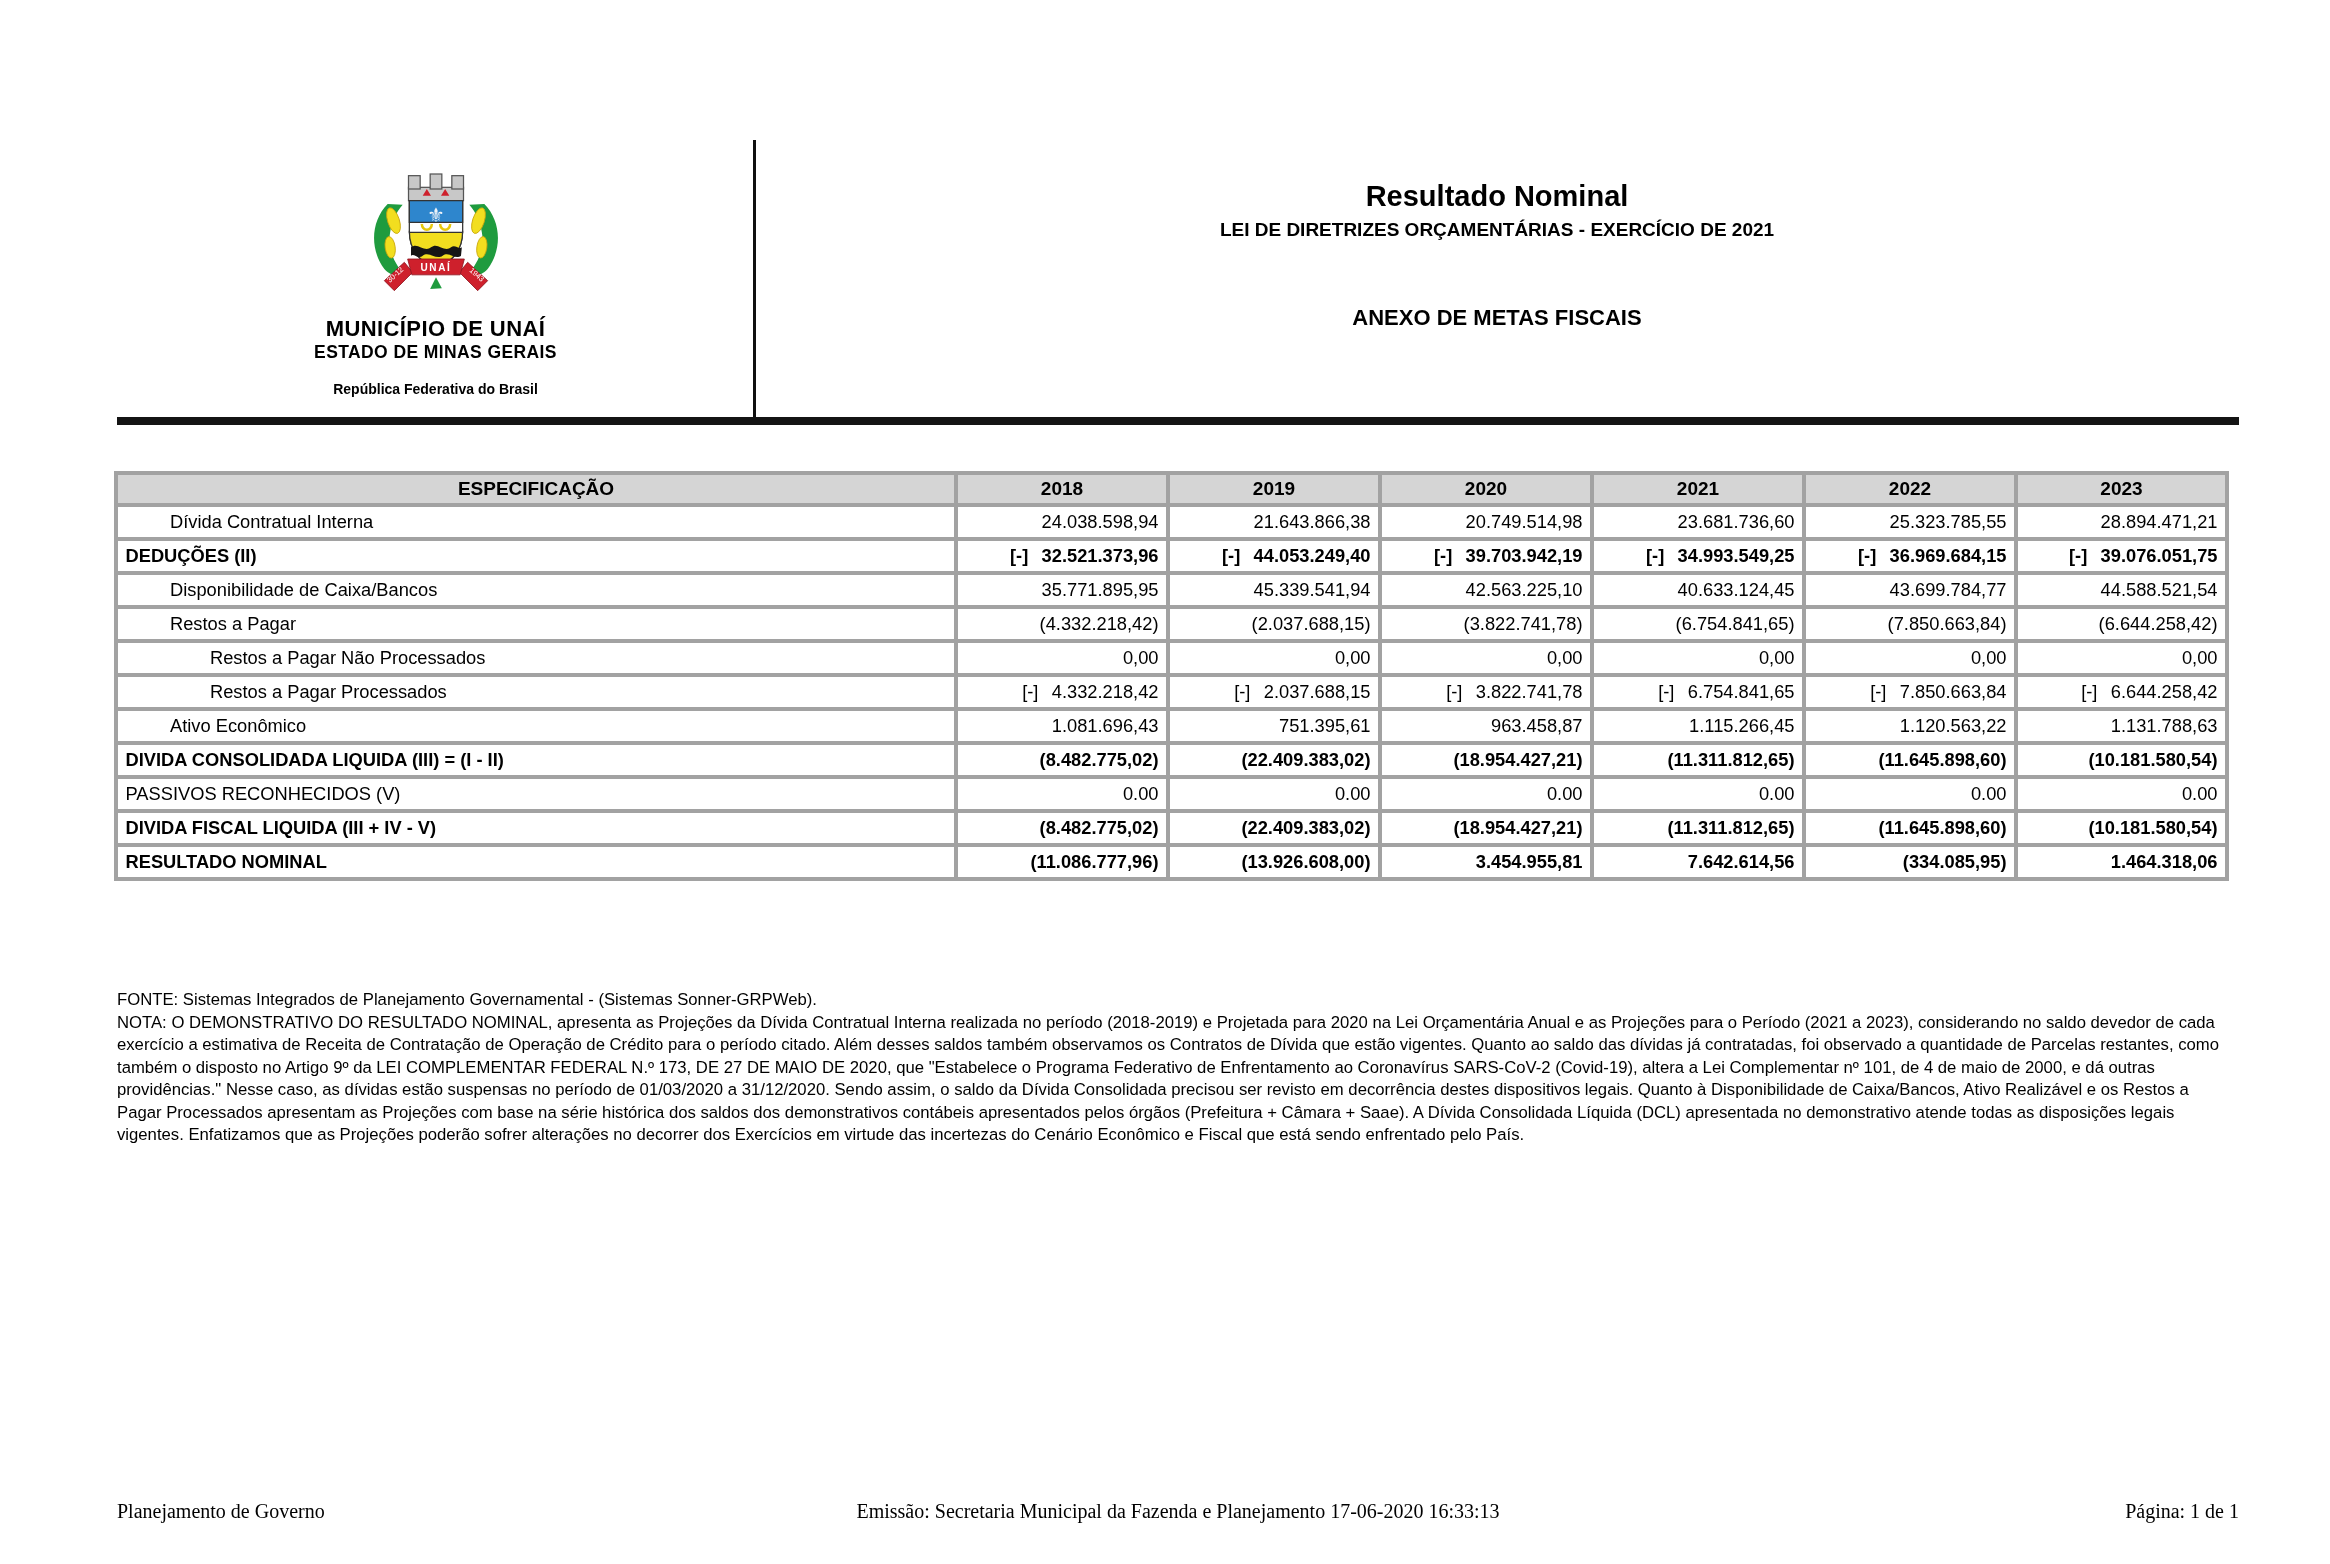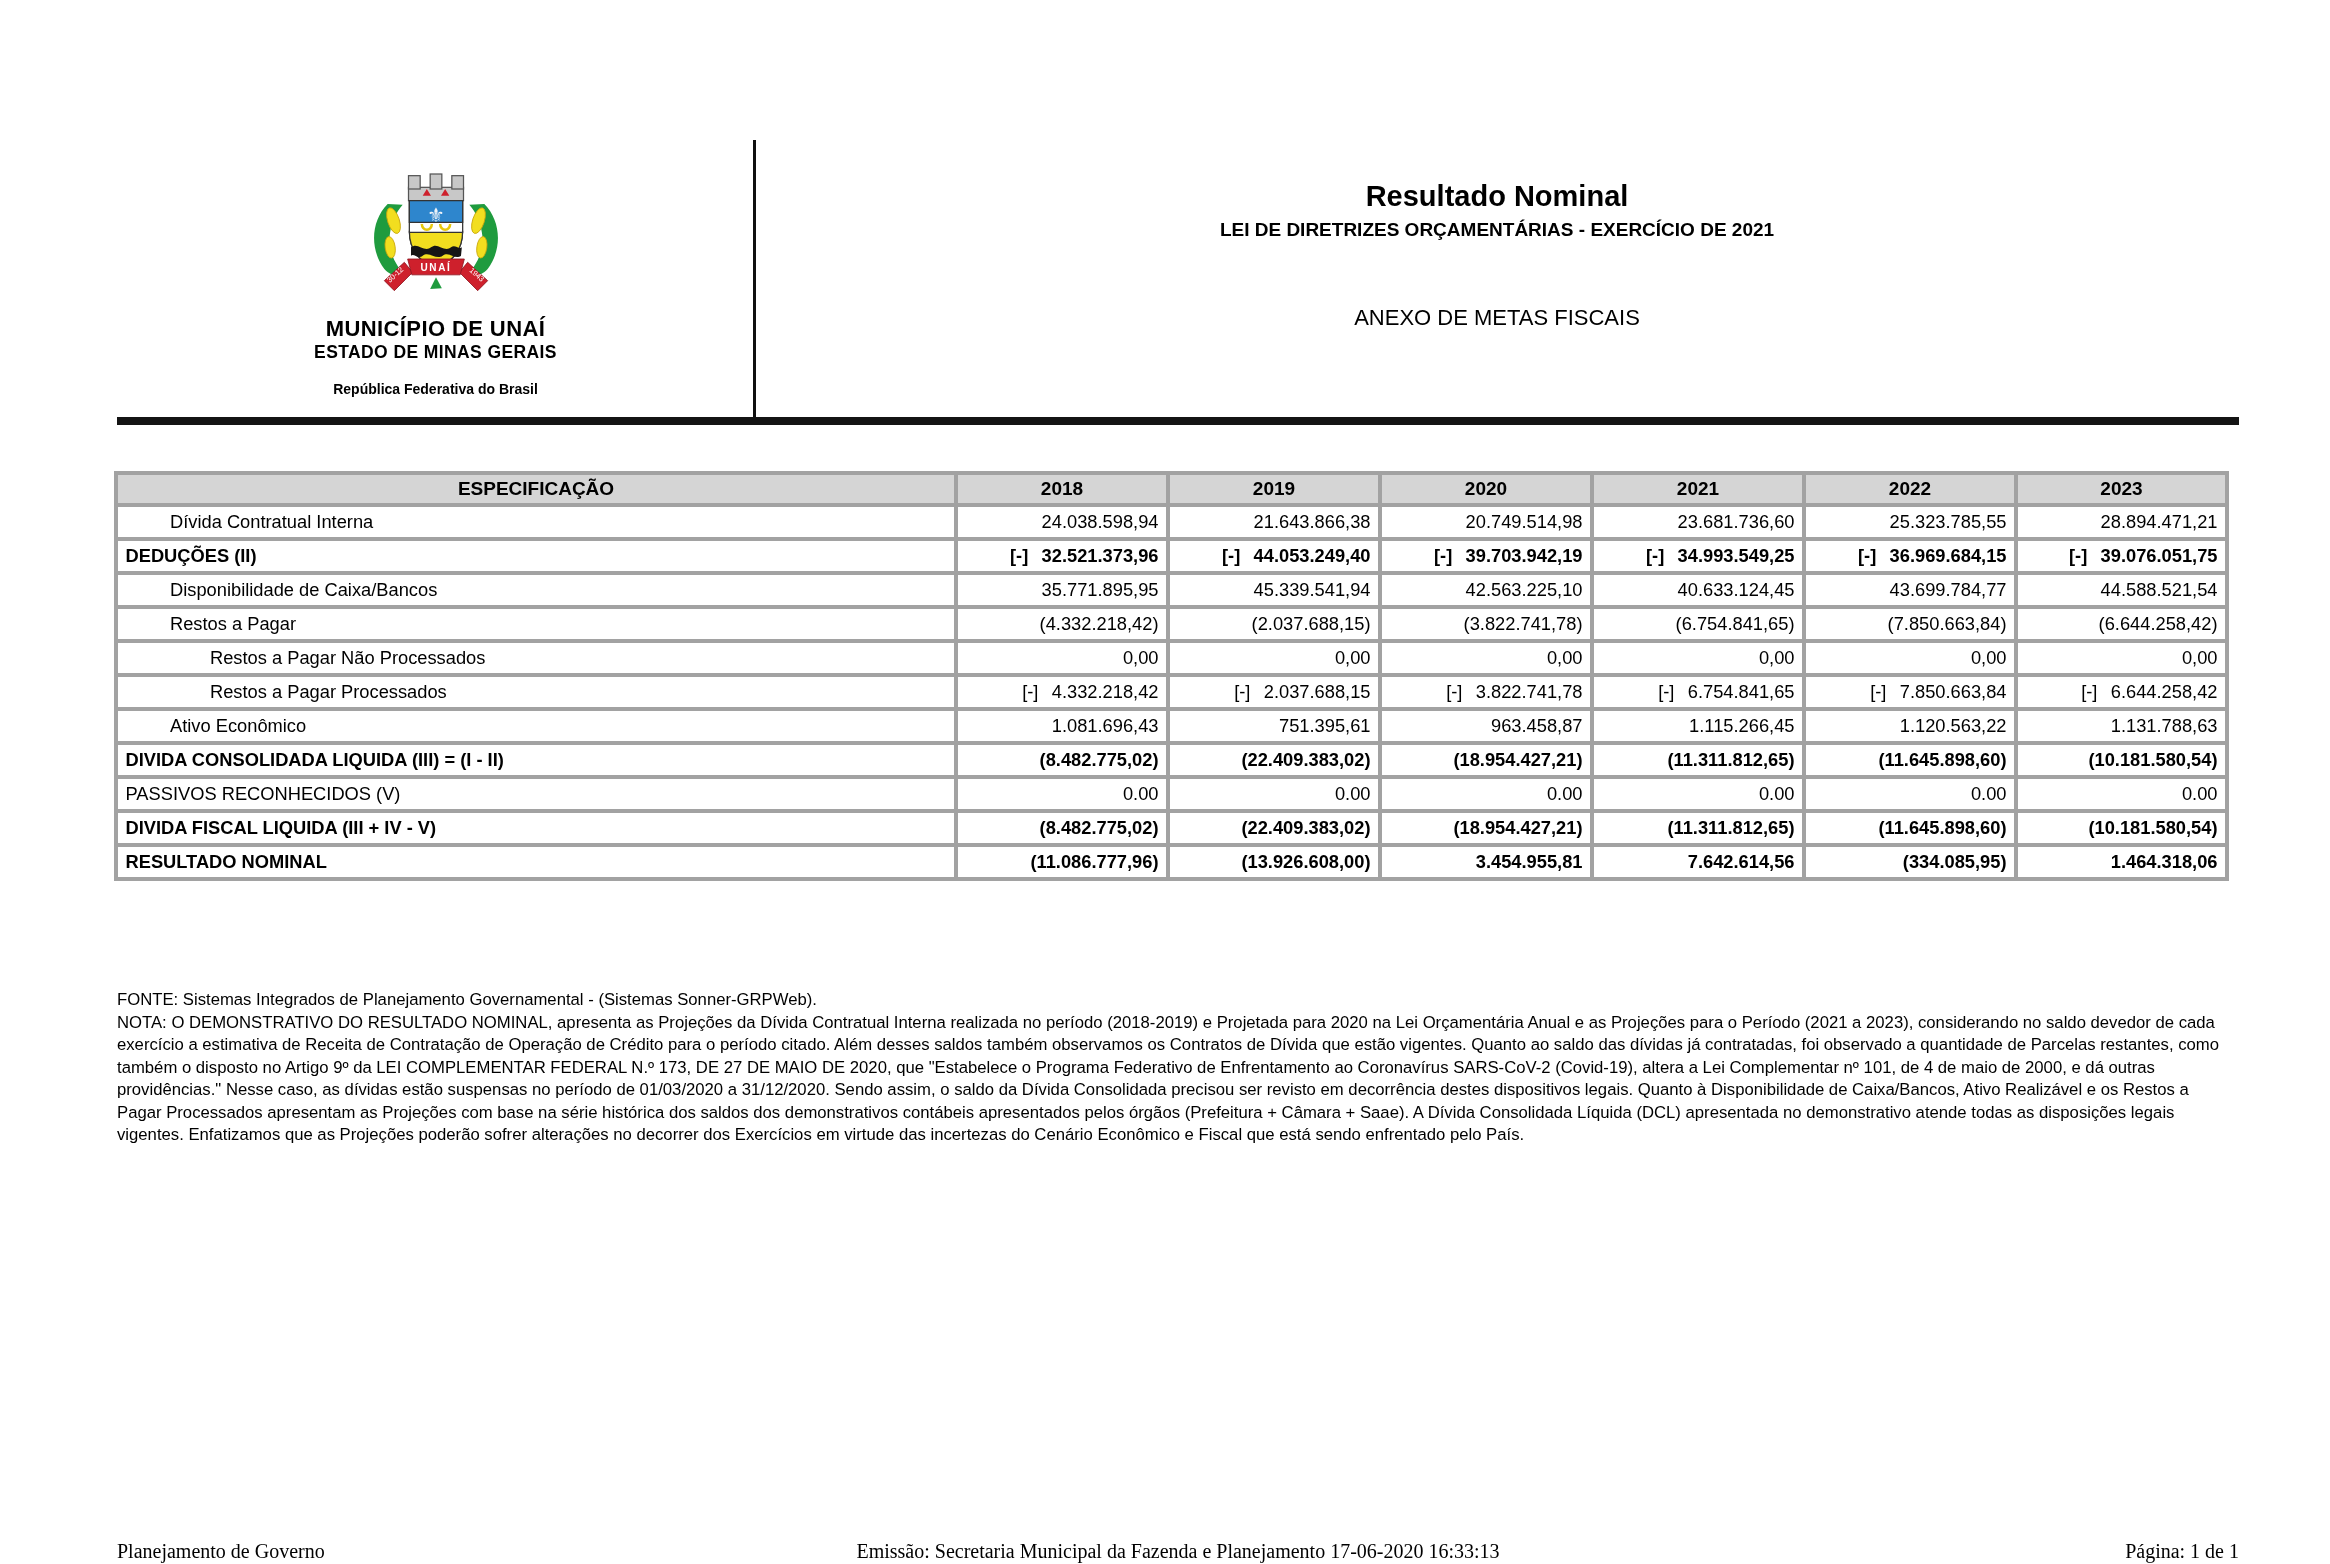--- a/index.html
+++ b/index.html
@@ -10,21 +10,21 @@
   
   .vert-divider{position:absolute;left:753px;top:140px;width:2.5px;height:278px;background:#101010;}
   .left-block{position:absolute;left:269px;top:169px;width:333px;text-align:center;}
   .logo-svg{display:block;margin:0 auto;}
   .muni{font-size:22px;font-weight:bold;margin-top:11.7px;letter-spacing:0.4px;}
   .state{font-size:17.5px;font-weight:bold;letter-spacing:0.4px;}
   .country{font-size:14px;font-weight:bold;margin-top:18px;}
   .title-block{position:absolute;left:755px;width:1484px;top:180px;text-align:center;}
   .doc-title{font-size:29px;font-weight:bold;}
   .doc-subtitle{font-size:19px;font-weight:bold;margin-top:5.8px;}
-  .doc-annex{position:absolute;left:755px;width:1484px;top:305px;text-align:center;font-size:22px;font-weight:normal;}
+  .doc-annex{position:absolute;left:755px;width:1484px;top:305px;text-align:center;font-size:22px;font-weight:bold;}
   .thick-rule{position:absolute;left:117px;top:417px;width:2122px;height:7.5px;background:#141414;}
   
   .fiscal-table{
     position:absolute;left:114px;top:471px;width:2110px;
     border-collapse:collapse;table-layout:fixed;font-size:18.3px;
   }
   .fiscal-table th,.fiscal-table td{
     border:4.2px solid var(--table-border,#a2a2a2);
     height:28px;vertical-align:middle;overflow:hidden;background:#fff;
   }
@@ -38,21 +38,21 @@
   .pfx{margin-right:13.3px;}
   
   .notes{position:absolute;left:117px;top:989px;width:2119px;font-size:16.7px;line-height:22.5px;}
   .notes p{margin:0;}
   
   .page-footer{
     position:absolute;left:117px;top:1500px;width:2122px;display:flex;align-items:baseline;
     font-family:"Liberation Serif",serif;font-size:20px;
   }
   .f-left{flex:1;text-align:left;}
-  .f-center{flex:2;text-align:center;margin-top:40px;}
+  .f-center{flex:2;text-align:center;}
   .f-right{flex:1;text-align:right;}
 </style>
 </head>
 <body>
 
 <div class="left-block">
   <svg class="logo-svg" width="150" height="135" viewBox="0 0 180 162">
 
     <g fill="var(--logo-green)">
       <path d="M32,42 C12,62 10,96 28,120 C34,127 45,131 54,129 C40,114 31,96 35,76 C37,63 42,52 50,43 Z"></path>

